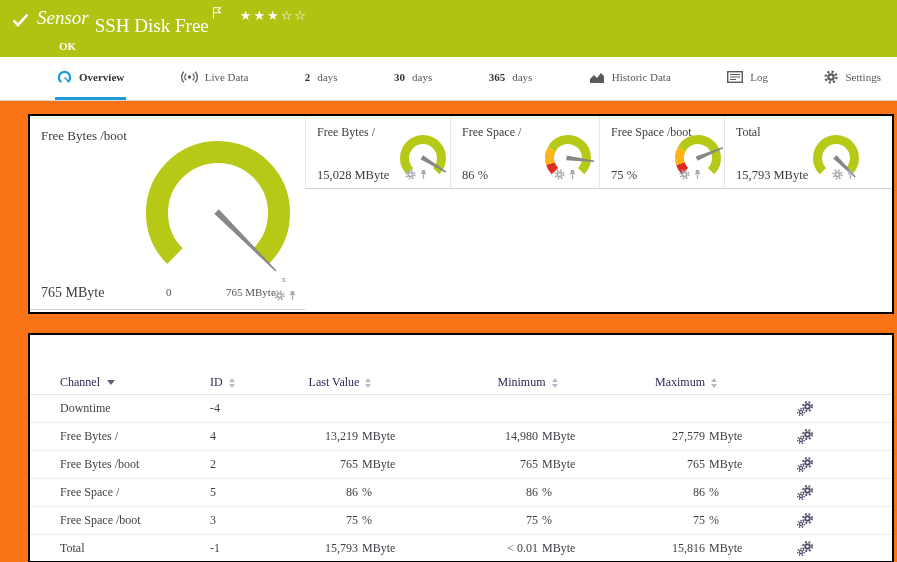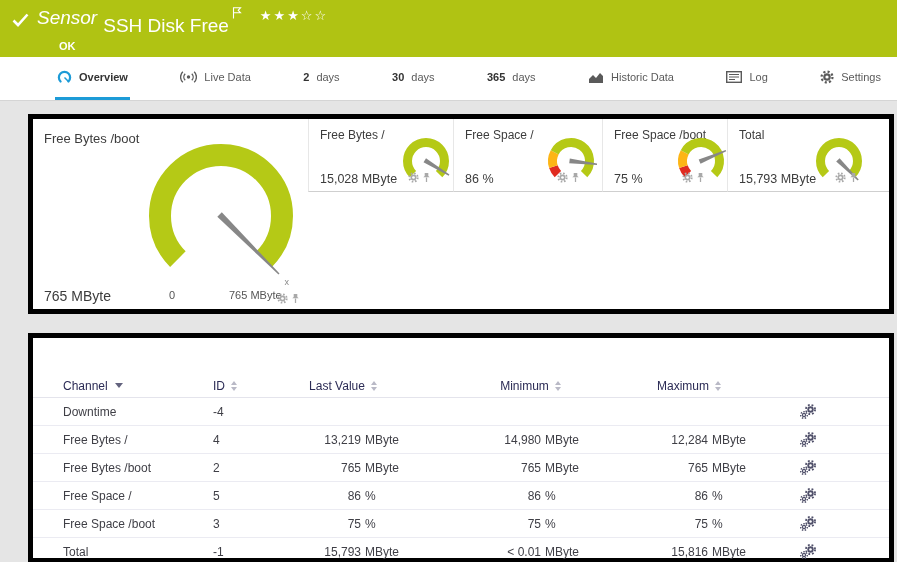--- a/index.html
+++ b/index.html
@@ -1,37 +1,37 @@
 <!DOCTYPE html>
 <html><head>
 <meta charset="utf-8">
 <style>
   html,body{margin:0;padding:0;}
-  .page{position:relative;width:897px;height:562px;background:#e5e5e5;overflow:hidden;
-        font-family:Liberation Sans, sans-serif;}
+  .page{position:relative;width:897px;height:562px;background:#f97316;overflow:hidden;
+        font-family:Liberation Serif, serif;}
   
   .topbar{height:57px;background:#b0c313;color:#fff;box-sizing:border-box;padding:7px 0 0 12px;}
   .topbar-row{display:flex;align-items:flex-start;}
   .check-wrap{margin:6px 8px 0 0;}
   .sensor-kind{font-style:italic;font-size:19px;}
   .sensor-title{font-size:19px;margin-left:6px;margin-top:8px;}
   .flag-wrap{margin:-2px 0 0 3px;}
   .stars{font-size:13px;letter-spacing:2px;margin:1px 0 0 18px;cursor:pointer;}
   .status-ok{font-size:11px;font-weight:bold;margin:3px 0 0 47px;}
   
   .tabbar{height:43px;background:#fff;border-bottom:1px solid #d5d5d5;display:flex;
           justify-content:space-between;padding:0 14px 0 55px;}
   .tab{display:flex;align-items:center;gap:7px;font-size:11px;color:#5a5a5a;cursor:pointer;
        border-bottom:3px solid transparent;box-sizing:border-box;padding:0 2px;}
   .tab.active{color:#333;border-bottom-color:#1d9bd7;}
   .tab.active .tlabel{font-weight:bold;}
   .tab .tnum{font-weight:bold;color:#333;}
   .tab svg{display:block;}
   
-  .card{background:#fff;border:5px solid #000000;margin-left:28px;width:866px;box-sizing:border-box;}
+  .card{background:#fff;border:2px solid #000000;margin-left:28px;width:866px;box-sizing:border-box;}
   .card1{margin-top:13px;height:200px;display:flex;overflow:hidden;}
   .card2{margin-top:19px;height:230px;padding-top:36px;}
   
   .bigtile{width:275px;height:193px;position:relative;border-bottom:1px solid #cfcfcf;flex:none;}
   .btitle{position:absolute;top:12px;left:11px;font-size:13px;color:#3c3c3c;}
   .bgauge{position:absolute;top:12px;left:103px;width:170px;height:170px;}
   .bvalue{position:absolute;bottom:8px;left:11px;font-size:14px;color:#3c3c3c;}
   .bscale0{position:absolute;bottom:11px;left:136px;font-size:11px;color:#555;}
   .bscalemax{position:absolute;bottom:11px;left:196px;font-size:11px;color:#555;}
   .bicons{position:absolute;bottom:4px;right:8px;display:flex;gap:3px;align-items:center;}
@@ -322,21 +322,21 @@
           <div>4</div>
           <div class="vcell">
             <span class="vnum">13,219</span>
             <span class="vunit">MByte</span>
           </div>
           <div class="vcell">
             <span class="vnum">14,980</span>
             <span class="vunit">MByte</span>
           </div>
           <div class="vcell">
-            <span class="vnum">12,284</span>
+            <span class="vnum">27,579</span>
             <span class="vunit">MByte</span>
           </div>
           <div class="act"><span><svg width="16" height="15" viewBox="0 0 16 15">
                 <circle cx="10.5" cy="5.5" r="3.2" fill="#50506a"></circle>
                 <circle cx="10.5" cy="5.5" r="4.6" fill="none" stroke="#50506a" stroke-width="1.8" stroke-dasharray="1.8 1.9"></circle>
                 <circle cx="10.5" cy="5.5" r="1.3" fill="#fff"></circle>
                 <circle cx="4" cy="11" r="2.2" fill="#50506a"></circle>
                 <circle cx="4" cy="11" r="3.3" fill="none" stroke="#50506a" stroke-width="1.4" stroke-dasharray="1.4 1.5"></circle>
                 <circle cx="4" cy="11" r="0.9" fill="#fff"></circle>
               </svg></span></div>

